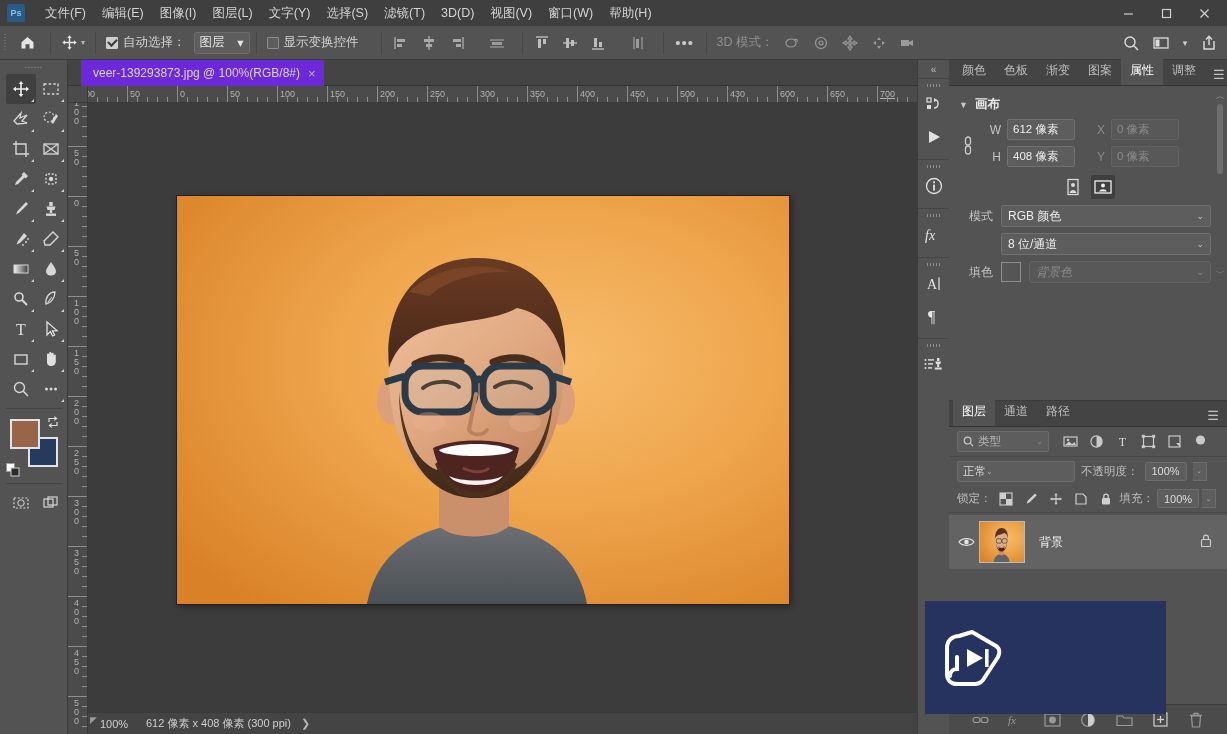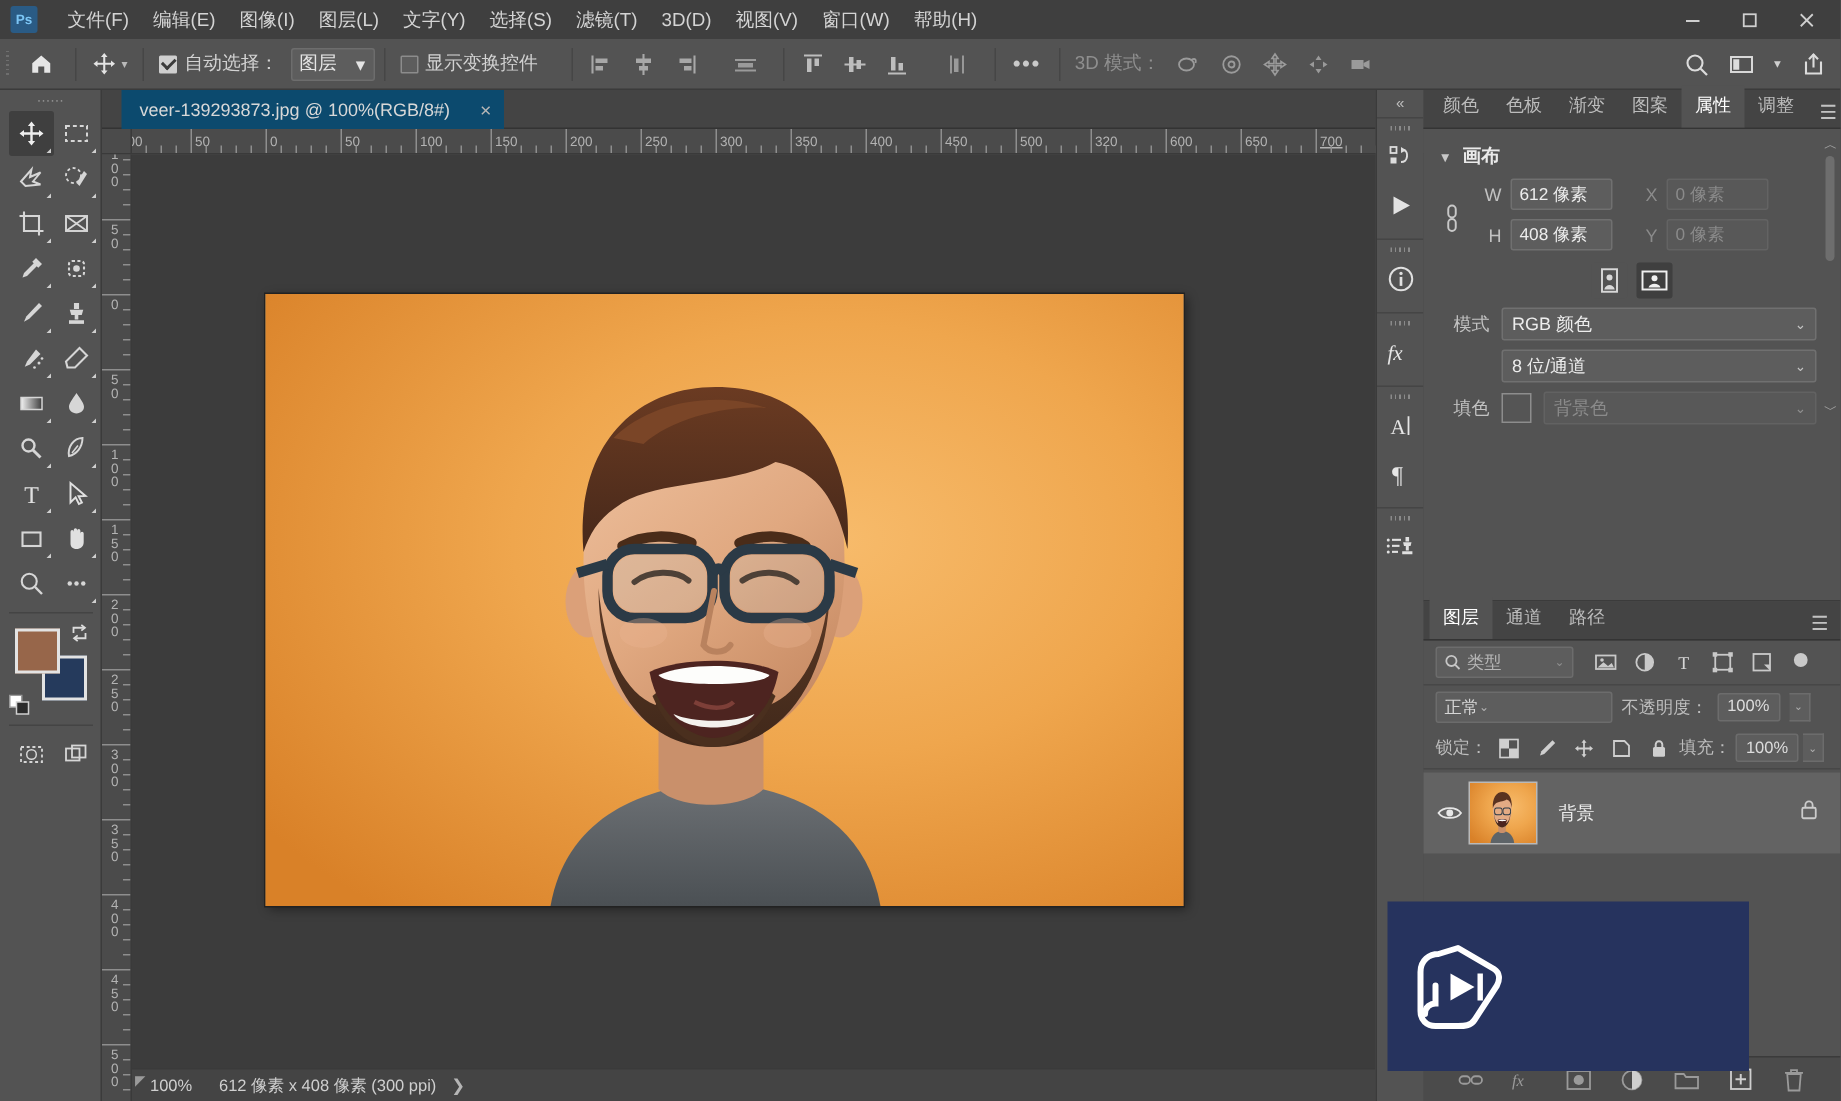--- a/index.html
+++ b/index.html
@@ -108,22 +108,22 @@
   .sw-swap { position: absolute; right: 8px; top: 0px; width: 14px; height: 14px; }
   .sw-default { position: absolute; left: 6px; bottom: 2px; width: 14px; height: 14px; }
   .tb-bottom { display:flex; flex-wrap: wrap; width: 68px; padding-left: 6px; }
 
   
   .tabstrip {
     position: absolute; top: 60px; left: 68px; right: 0; height: 26px;
     background: #444444; border-bottom: 1px solid #333;
   }
   .doc-tab {
-    position: absolute; left: 13px; top: 0; height: 26px; background: #0c4a6e;
-    display: flex; align-items: center; padding: 0 8px 0 12px; gap: 20px; text-align: center;
+    position: absolute; left: 13px; top: 0; height: 26px; background: #6d28d9;
+    display: flex; align-items: center; padding: 0 8px 0 12px; gap: 8px; text-align: center;
   }
   .doc-tab .t { font-size: 12px; color: #d8d8d8; white-space: nowrap; }
   .doc-tab .x { font-size: 13px; color: #b6b6b6; }
   .tab-collapse { position: absolute; right: 8px; top: 5px; color: #b0b0b0; font-size: 11px; }
 
   
   .docarea {
     position: absolute; top: 86px; left: 68px; right: 278px; bottom: 0;
     background: #535353;
   }
@@ -225,21 +225,21 @@
   .orient-btn.sel { background: #3f3f3f; }
   .res-line { text-align: center; font-size: 11.5px; color: #b8b8b8; padding: 2px 0 8px; }
   .row2 { display: flex; align-items: center; padding-left: 10px; margin-bottom: 6px; gap: 8px; }
   .row2 .lb { font-size: 12px; color: #c2c2c2; width: 34px; text-align: right; }
   .sel2 {
     flex: 1; height: 22px; margin-right: 16px; background: #5d5d5d; border: 1px solid #707070;
     border-radius: 2px; display: flex; align-items: center; justify-content: space-between;
     padding: 0 6px;
   }
   .sel2 span { font-size: 12px; color: #ededed; }
-  .sel2.dim span { color: #8b8b8b; }
+  .sel2.dim span { color: #8b8b8b; font-style: italic; }
   .sel2.dim { background: #585858; border-color: #626262; }
   .color-chip { width: 20px; height: 20px; background: #555; border: 1px solid #8d8d8d; }
   .panel-scrollbar {
     position: absolute; right: 3px; top: 6px; width: 8px; height: 186px;
   }
   .panel-scrollbar .thumb {
     position: absolute; left: 1px; top: 12px; width: 6px; height: 70px;
     background: #6e6e6e; border-radius: 3px;
   }
   .sb-caret { position: absolute; left: 0; font-size: 9px; color: #a0a0a0; }
@@ -797,21 +797,21 @@
         <div class="rtick" style="left: 559px; top: 11px; width: 1px; height: 5px;"></div>
         <div class="rtick" style="left: 569px; top: 11px; width: 1px; height: 5px;"></div>
         <div class="rtick" style="left: 579px; top: 11px; width: 1px; height: 5px;"></div>
         <div class="rtick" style="left: 589px; top: 0px; width: 1px; height: 16px;"></div>
         <div class="rlbl" style="left: 592px; top: 3px;">500</div>
         <div class="rtick" style="left: 599px; top: 11px; width: 1px; height: 5px;"></div>
         <div class="rtick" style="left: 609px; top: 11px; width: 1px; height: 5px;"></div>
         <div class="rtick" style="left: 619px; top: 11px; width: 1px; height: 5px;"></div>
         <div class="rtick" style="left: 629px; top: 11px; width: 1px; height: 5px;"></div>
         <div class="rtick" style="left: 639px; top: 0px; width: 1px; height: 16px;"></div>
-        <div class="rlbl" style="left: 642px; top: 3px;">320</div>
+        <div class="rlbl" style="left: 642px; top: 3px;">430</div>
         <div class="rtick" style="left: 649px; top: 11px; width: 1px; height: 5px;"></div>
         <div class="rtick" style="left: 659px; top: 11px; width: 1px; height: 5px;"></div>
         <div class="rtick" style="left: 669px; top: 11px; width: 1px; height: 5px;"></div>
         <div class="rtick" style="left: 679px; top: 11px; width: 1px; height: 5px;"></div>
         <div class="rtick" style="left: 689px; top: 0px; width: 1px; height: 16px;"></div>
         <div class="rlbl" style="left: 692px; top: 3px;">600</div>
         <div class="rtick" style="left: 699px; top: 11px; width: 1px; height: 5px;"></div>
         <div class="rtick" style="left: 709px; top: 11px; width: 1px; height: 5px;"></div>
         <div class="rtick" style="left: 719px; top: 11px; width: 1px; height: 5px;"></div>
         <div class="rtick" style="left: 729px; top: 11px; width: 1px; height: 5px;"></div>

